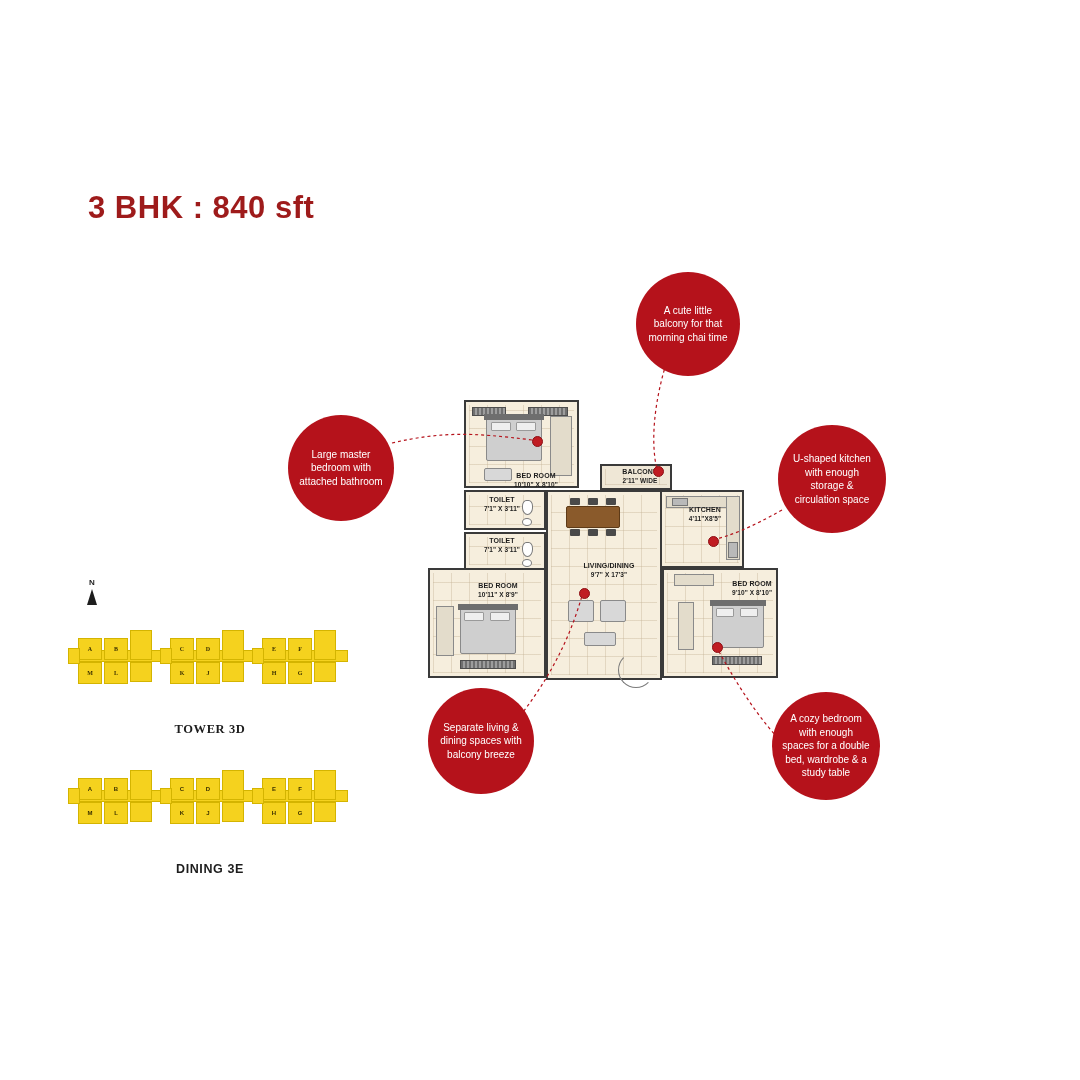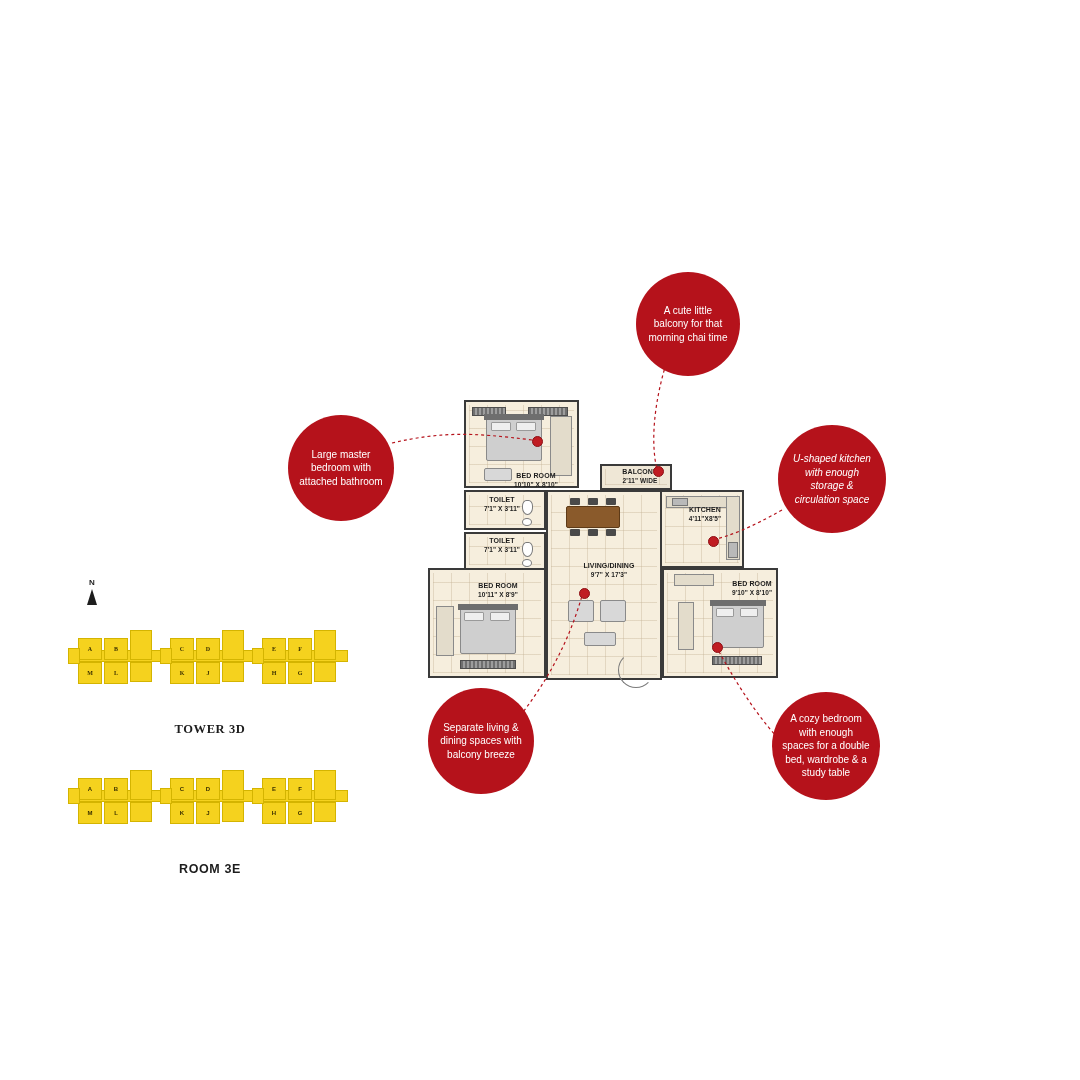--- a/index.html
+++ b/index.html
@@ -213,20 +213,21 @@
     left: 0; top: 0;
     width: 1080px; height: 1080px;
     pointer-events: none;
     z-index: 20;
   }
 </style>
 </head>
 <body>
 
 <div id="title-block">
+  <div id="unit-title">3 BHK : 840 sft</div>
 </div>
 
 <svg class="connector">
 
   <path d="M 666 364 C 655 400 650 440 657 470" stroke="#b5121b" stroke-width="1.2" fill="none" stroke-dasharray="3,3"></path>
 
   <path d="M 392 443 C 440 432 470 432 532 440" stroke="#b5121b" stroke-width="1.2" fill="none" stroke-dasharray="3,3"></path>
 
   <path d="M 782 510 C 750 528 730 536 712 540" stroke="#b5121b" stroke-width="1.2" fill="none" stroke-dasharray="3,3"></path>
 
@@ -349,21 +350,21 @@
 </div>
 
 <div class="bubble" style="left:636px; top:272px; width:104px; height:104px;">
   <span>A cute little balcony for that morning chai time</span>
 </div>
 
 <div class="bubble" style="left:288px; top:415px; width:106px; height:106px;">
   <span>Large master bedroom with attached bathroom</span>
 </div>
 
-<div class="bubble" style="left:778px; top:425px; width:108px; height:108px;font-style:italic;">
+<div class="bubble" style="left:778px; top:425px; width:108px; height:108px;">
   <span>U-shaped kitchen with enough storage &amp; circulation space</span>
 </div>
 
 <div class="bubble" style="left:428px; top:688px; width:106px; height:106px;">
   <span>Separate living &amp; dining spaces with balcony breeze</span>
 </div>
 
 <div class="bubble" style="left:772px; top:692px; width:108px; height:108px;">
   <span>A cozy bedroom with enough spaces for a double bed, wardrobe &amp; a study table</span>
 </div>
@@ -428,15 +429,15 @@
 
     <div class="core-cell" style="left:202px; top:30px; width:86px; height:12px;"></div>
     <div class="unit-cell" style="left:202px; top:18px; width:24px; height:22px;">E</div>
     <div class="unit-cell" style="left:228px; top:18px; width:24px; height:22px;">F</div>
     <div class="core-cell" style="left:254px; top:10px; width:22px; height:30px;"></div>
     <div class="unit-cell" style="left:202px; top:42px; width:24px; height:22px;">H</div>
     <div class="unit-cell" style="left:228px; top:42px; width:24px; height:22px;">G</div>
     <div class="core-cell" style="left:192px; top:28px; width:12px; height:16px;"></div>
     <div class="core-cell" style="left:254px; top:42px; width:22px; height:20px;"></div>
 
-    <div class="tower-caption" style="position:absolute; left:40px; top:94px; width:220px;">ROOM 3E</div>
+    <div class="tower-caption" style="position:absolute; left:40px; top:94px; width:220px;">DINING 3E</div>
   </div>
 </div>
 
 </body></html>

